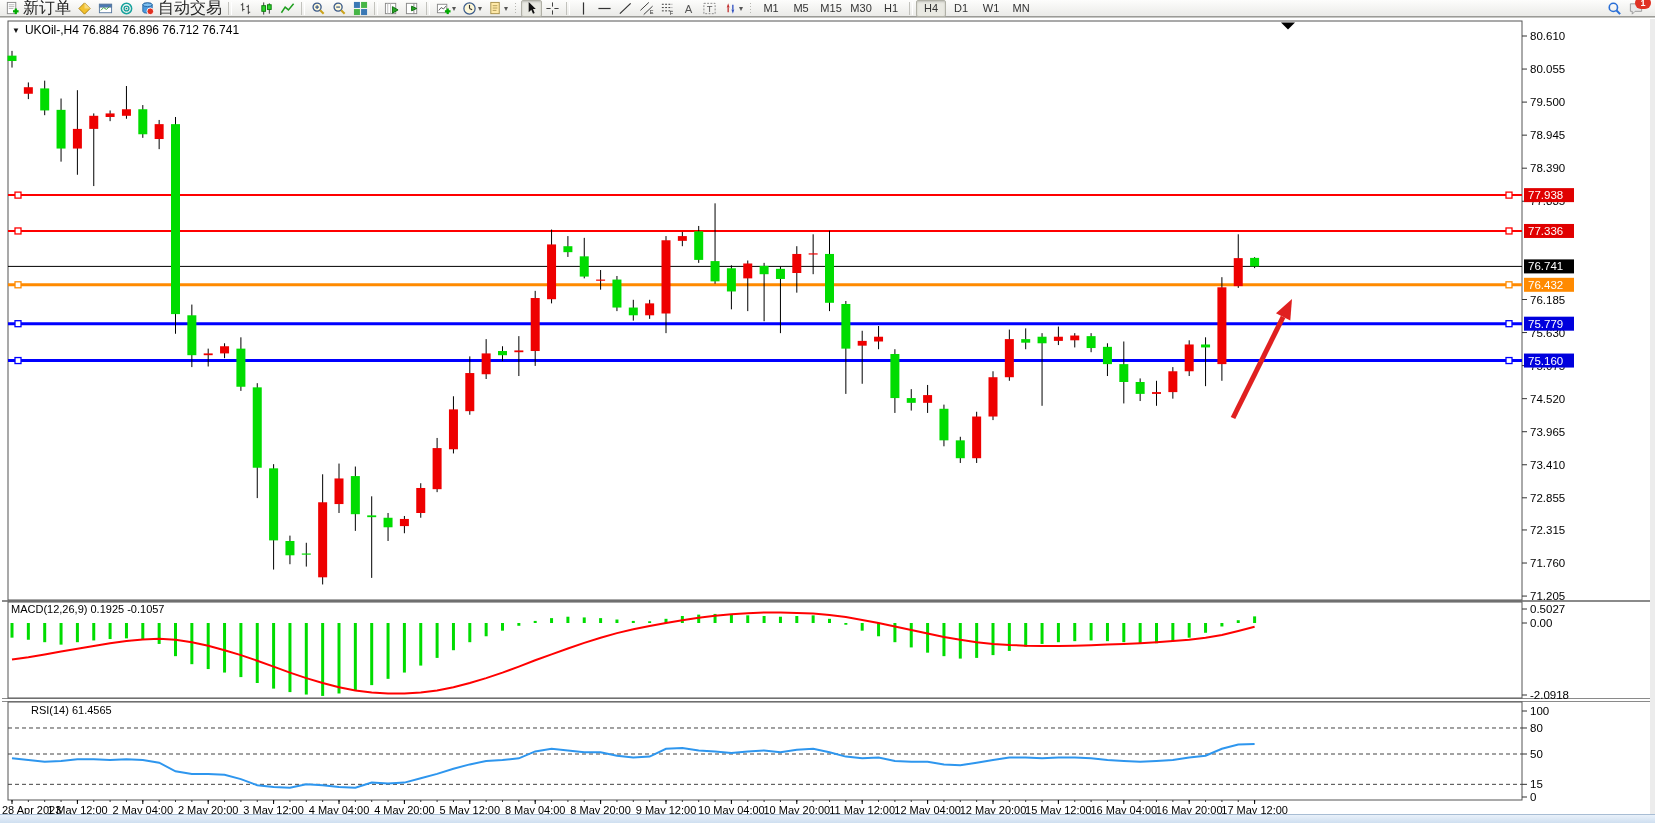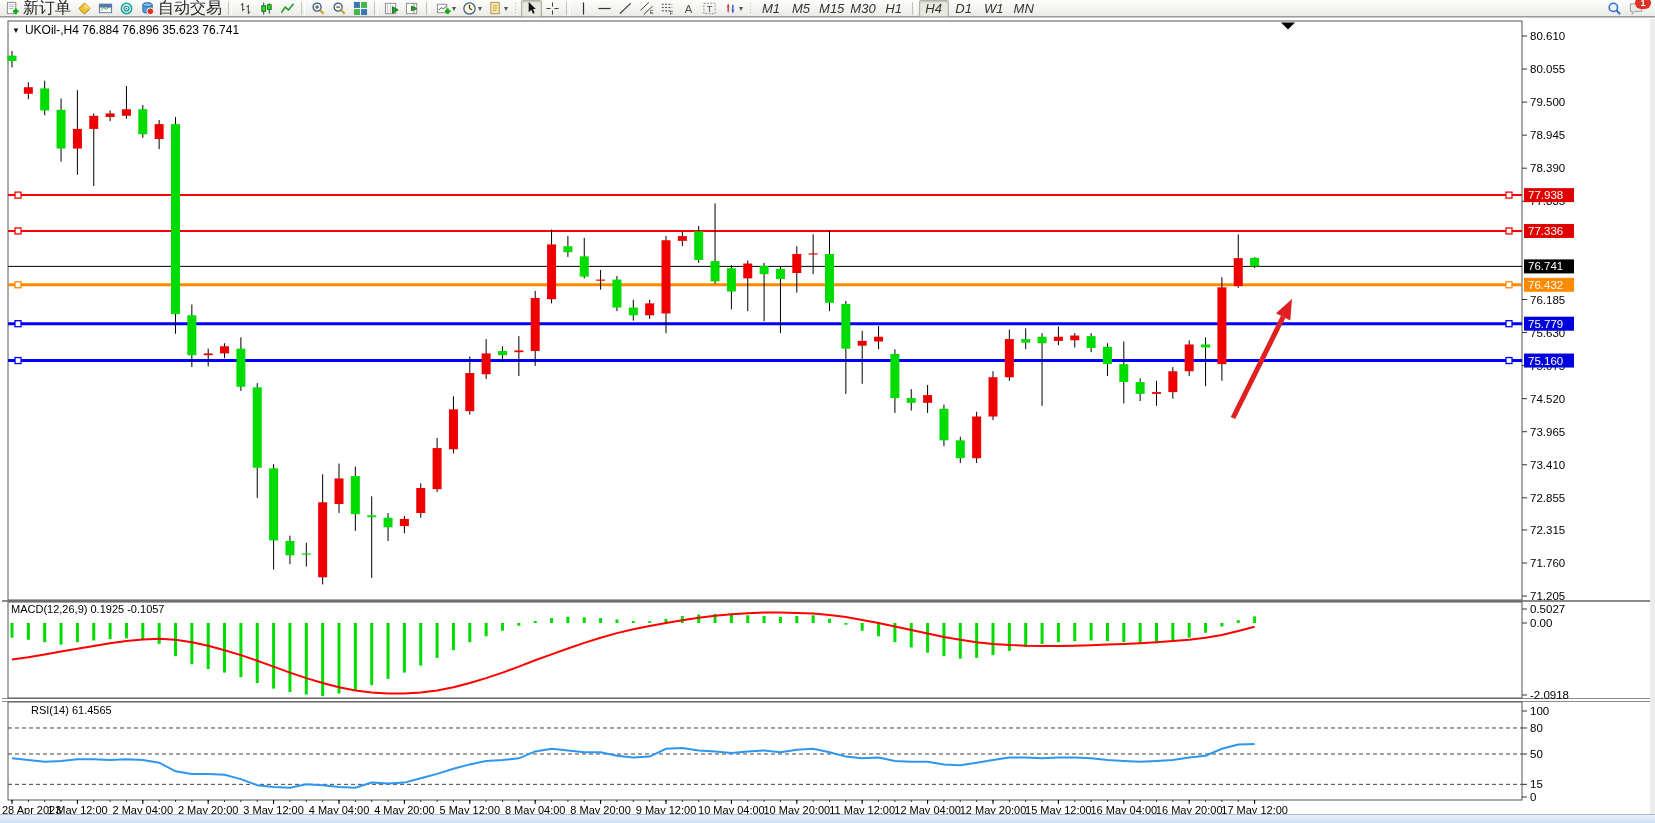--- a/index.html
+++ b/index.html
@@ -13,21 +13,21 @@
   .tb-btn{height:15px;display:inline-flex;align-items:center;justify-content:center;
           padding:0 2px;margin:0;border:1px solid transparent;border-radius:2px;
           font-size:12px;color:#222;cursor:default;white-space:nowrap;}
   .tb-btn.active{background:#e9e9e2;border:1px solid #b0b0a6;box-shadow:inset 0 1px 2px rgba(0,0,0,.18);}
   .tb-btn svg{display:block;}
   .tb-lbl{margin-left:3px;font-size:16px;}
   .tb-sep{width:2px;height:13px;border-left:1px solid #c2c2bd;border-right:1px solid #fff;margin:0 3px;}
   .tb-handle{width:4px;height:12px;margin:0 3px;
              background-image:radial-gradient(#b7b7b2 35%,transparent 36%);
              background-size:3px 3px;}
-  .tb-tf{font-size:13px;min-width:24px;justify-content:center;color:#333;font-style:italic;}
+  .tb-tf{font-size:11px;min-width:24px;justify-content:center;color:#333;}
   .tb-dd{font-size:8px;color:#555;margin-left:1px;}
   .tb-spacer{flex:1;}
   .chat-wrap{position:relative;margin-right:8px;}
   .chat-badge{position:absolute;top:-4px;right:-7px;min-width:12px;height:12px;border-radius:7px;
               background:#e03224;color:#fff;font-size:9px;line-height:12px;text-align:center;
               padding:0 2px;font-weight:bold;}
   
   .chart-window{position:absolute;left:0;top:17px;width:1655px;height:797px;background:#fff;
                 border-top:1px solid #c6c6c2;box-sizing:border-box;}
   #chart-svg{position:absolute;left:0;top:0;}
@@ -780,21 +780,21 @@
           <line x1="1254.6000000000001" y1="799" x2="1254.6000000000001" y2="803" stroke="#000"></line>
           <text x="1254.6000000000001" y="813" font-size="11" text-anchor="middle" fill="#000">17 May 12:00</text>
         </g>
         <g>
           <line x1="1233" y1="417" x2="1283.1160092347518" y2="315.91855764516174" stroke="#e02020" stroke-width="5"></line>
           <polygon points="1292,298 1290.2834322928165,319.472153951261 1275.948586176687,312.36496133906246" fill="#e02020"></polygon>
         </g>
       </svg>
   <div class="chart-title">
     <span class="tri">▼</span>
-    <span>UKOil-,H4  76.884 76.896 35.623 76.741</span>
+    <span>UKOil-,H4  76.884 76.896 76.712 76.741</span>
   </div>
   <div class="ind-label" id="macd-label">MACD(12,26,9) 0.1925 -0.1057</div>
   <div class="ind-label" id="rsi-label">RSI(14) 61.4565</div>
 </div>
 
 <div class="bottom-strip"></div>
 
 </div>
 
 </body></html>

